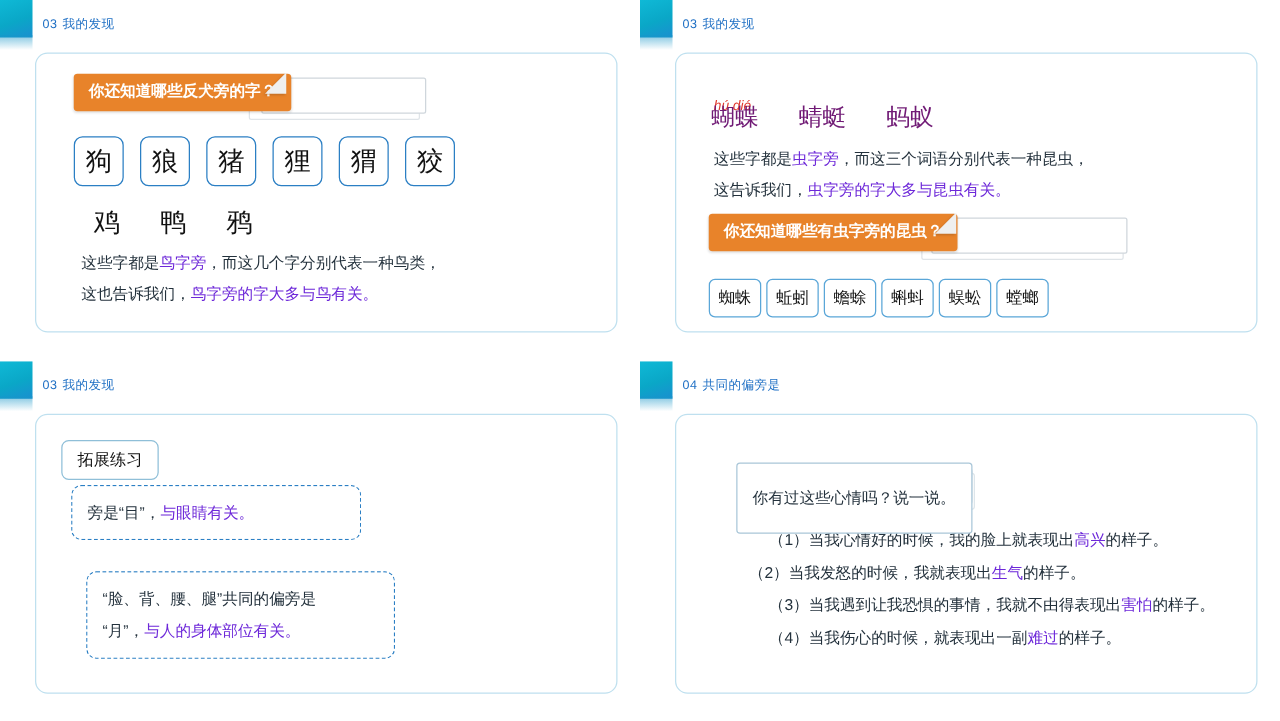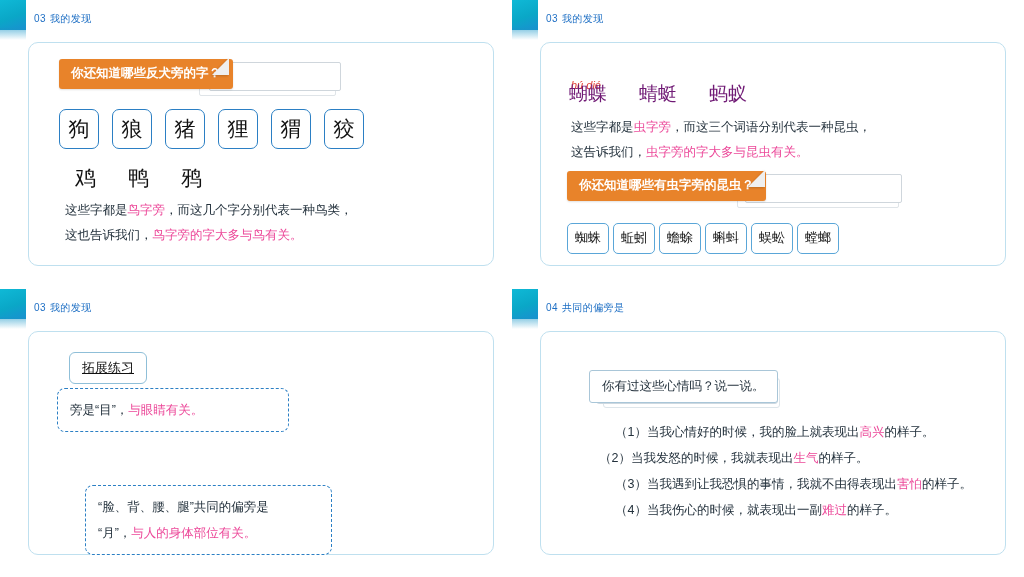--- a/index.html
+++ b/index.html
@@ -128,21 +128,21 @@
     color: #111;
     width: 53px;
     text-align: center;
   }
   .para {
     position: absolute;
     font-size: 12.5px;
     line-height: 25px;
     color: #23313c;
   }
-  .red { color: #ec4899; }
+  .red { color: #6d28d9; }
   .wordbox-row { position: absolute; display: flex; gap: 4px; }
   .wordbox {
     border: 1px solid #5aa6d8;
     border-radius: 5px;
     padding: 5px 7px 6px 7px;
     font-size: 13px;
     color: #111;
     white-space: nowrap;
     box-sizing: border-box;
   }
@@ -183,21 +183,21 @@
     border: 1px solid #cfd6dc;
     border-radius: 8px;
     z-index: -1;
   }
   
   .qbox {
     position: absolute;
     border: 1px solid #a9c6d8;
     border-radius: 3px;
     background: #fff;
-    padding: 7px 12px;
+    padding: 19px 12px;
     font-size: 12.5px;
     color: #23313c;
     white-space: nowrap;
     z-index: 3;
   }
   .qshadow1 {
     position: absolute;
     border: 1px solid #cdd8e0;
     border-radius: 3px;
     background: #fff;
@@ -305,29 +305,29 @@
     </div>
   </div>
 
   <div class="slide slide-bl">
     <div class="corner"></div>
     <div class="sec-head">
       <span class="sec-num">03</span><span>我的发现</span>
     </div>
     <div class="panel">
 
-      <div class="roundlabel" style="left:40px; top:20px;text-decoration:underline;">拓展练习</div>
+      <div class="roundlabel" style="left:20px; top:20px;">拓展练习</div>
 
       <div class="dashbox layer" style="left:28px; top:56px; width:232px;">
         <div>
           <span>旁是“目”，</span><span class="red">与眼睛有关。</span>
         </div>
       </div>
 
-      <div class="dashbox layer" style="left:56px; top:125px; width:247px;margin-top:28px;">
+      <div class="dashbox layer" style="left:40px; top:125px; width:247px;">
         <div>“脸、背、腰、腿”共同的偏旁是</div>
         <div>
           <span>“月”，</span><span class="red">与人的身体部位有关。</span>
         </div>
       </div>
     </div>
   </div>
 
   <div class="slide slide-br">
     <div class="corner"></div>

